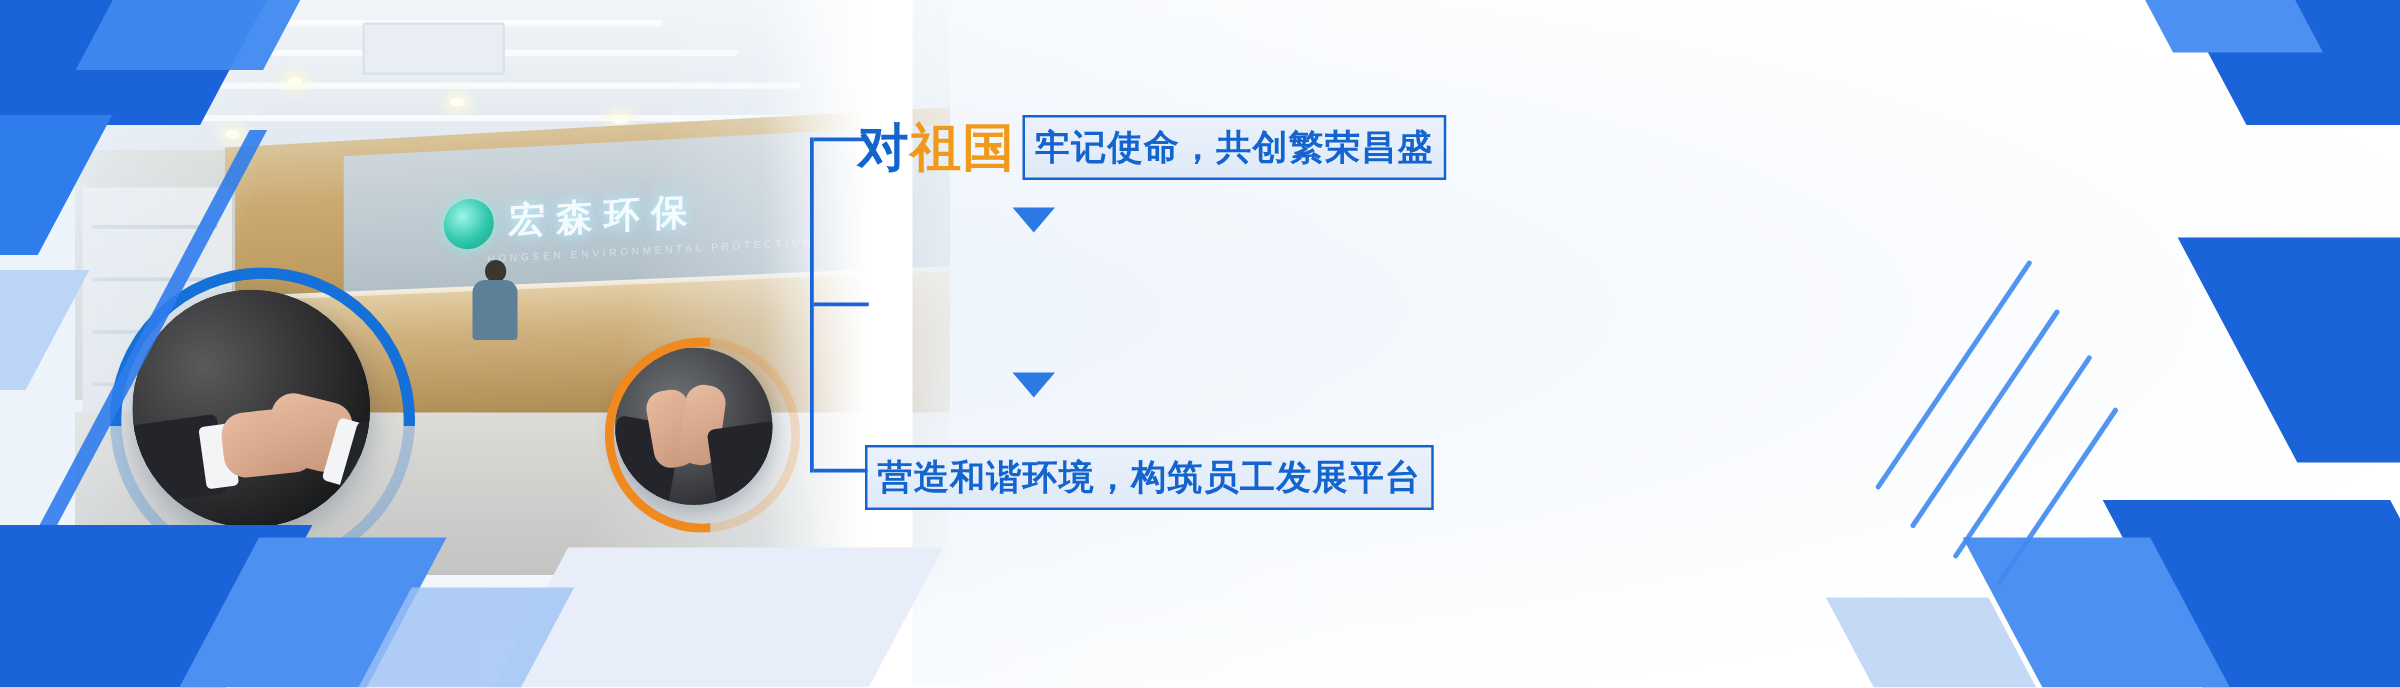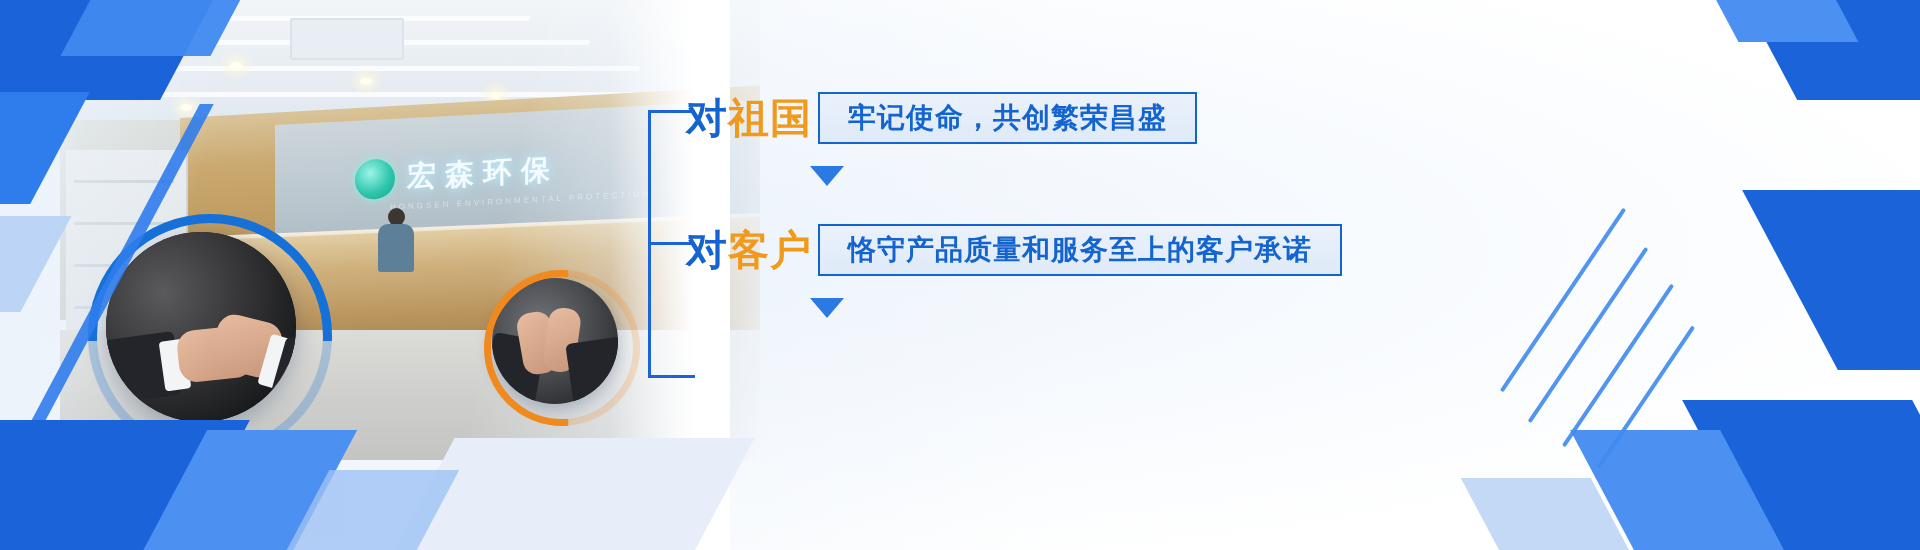--- a/index.html
+++ b/index.html
@@ -180,21 +180,21 @@
   .lead{
     font-family:"DejaVu Sans",sans-serif;
     font-size:41px;font-weight:700;white-space:nowrap;line-height:1;
     letter-spacing:1px;
   }
   .lead .dui{color:#1464d0;}
   .lead .kw{color:#f0991b;}
   .chip{
     margin-left:6px;
     display:inline-flex;align-items:center;
-    height:48px;padding:0 28px;
+    height:48px;padding:0 8px;
     border:2px solid #1464d0;
     background:linear-gradient(180deg,#eaf1fb 0%,#dfeaf8 100%);
     color:#1464d0;
     font-family:"DejaVu Sans",sans-serif;
     font-size:28px;font-weight:700;white-space:nowrap;letter-spacing:1px;
   }
   .arrow{
     position:absolute;left:162px;width:0;height:0;
     border-left:17px solid transparent;border-right:17px solid transparent;
     border-top:20px solid #2b7ae4;
@@ -311,24 +311,19 @@
     <div class="arrow arrow-1"></div>
     <div class="arrow arrow-2"></div>
 
     <div class="row row-1">
       <span class="lead">
         <span class="dui">对</span><span class="kw">祖国</span>
       </span>
       <span class="chip">牢记使命，共创繁荣昌盛</span>
     </div>
 
-    <div class="row row-2">
-      <span class="lead">
-        <span class="dui">对</span><span class="kw">客户</span>
-      </span>
-      <span class="chip">恪守产品质量和服务至上的客户承诺</span>
-    </div>
 
     <div class="row row-3">
+      <span class="chip">营造和谐环境，构筑员工发展平台</span>
     </div>
   </div>
 
 </div>
 
 </body></html>

